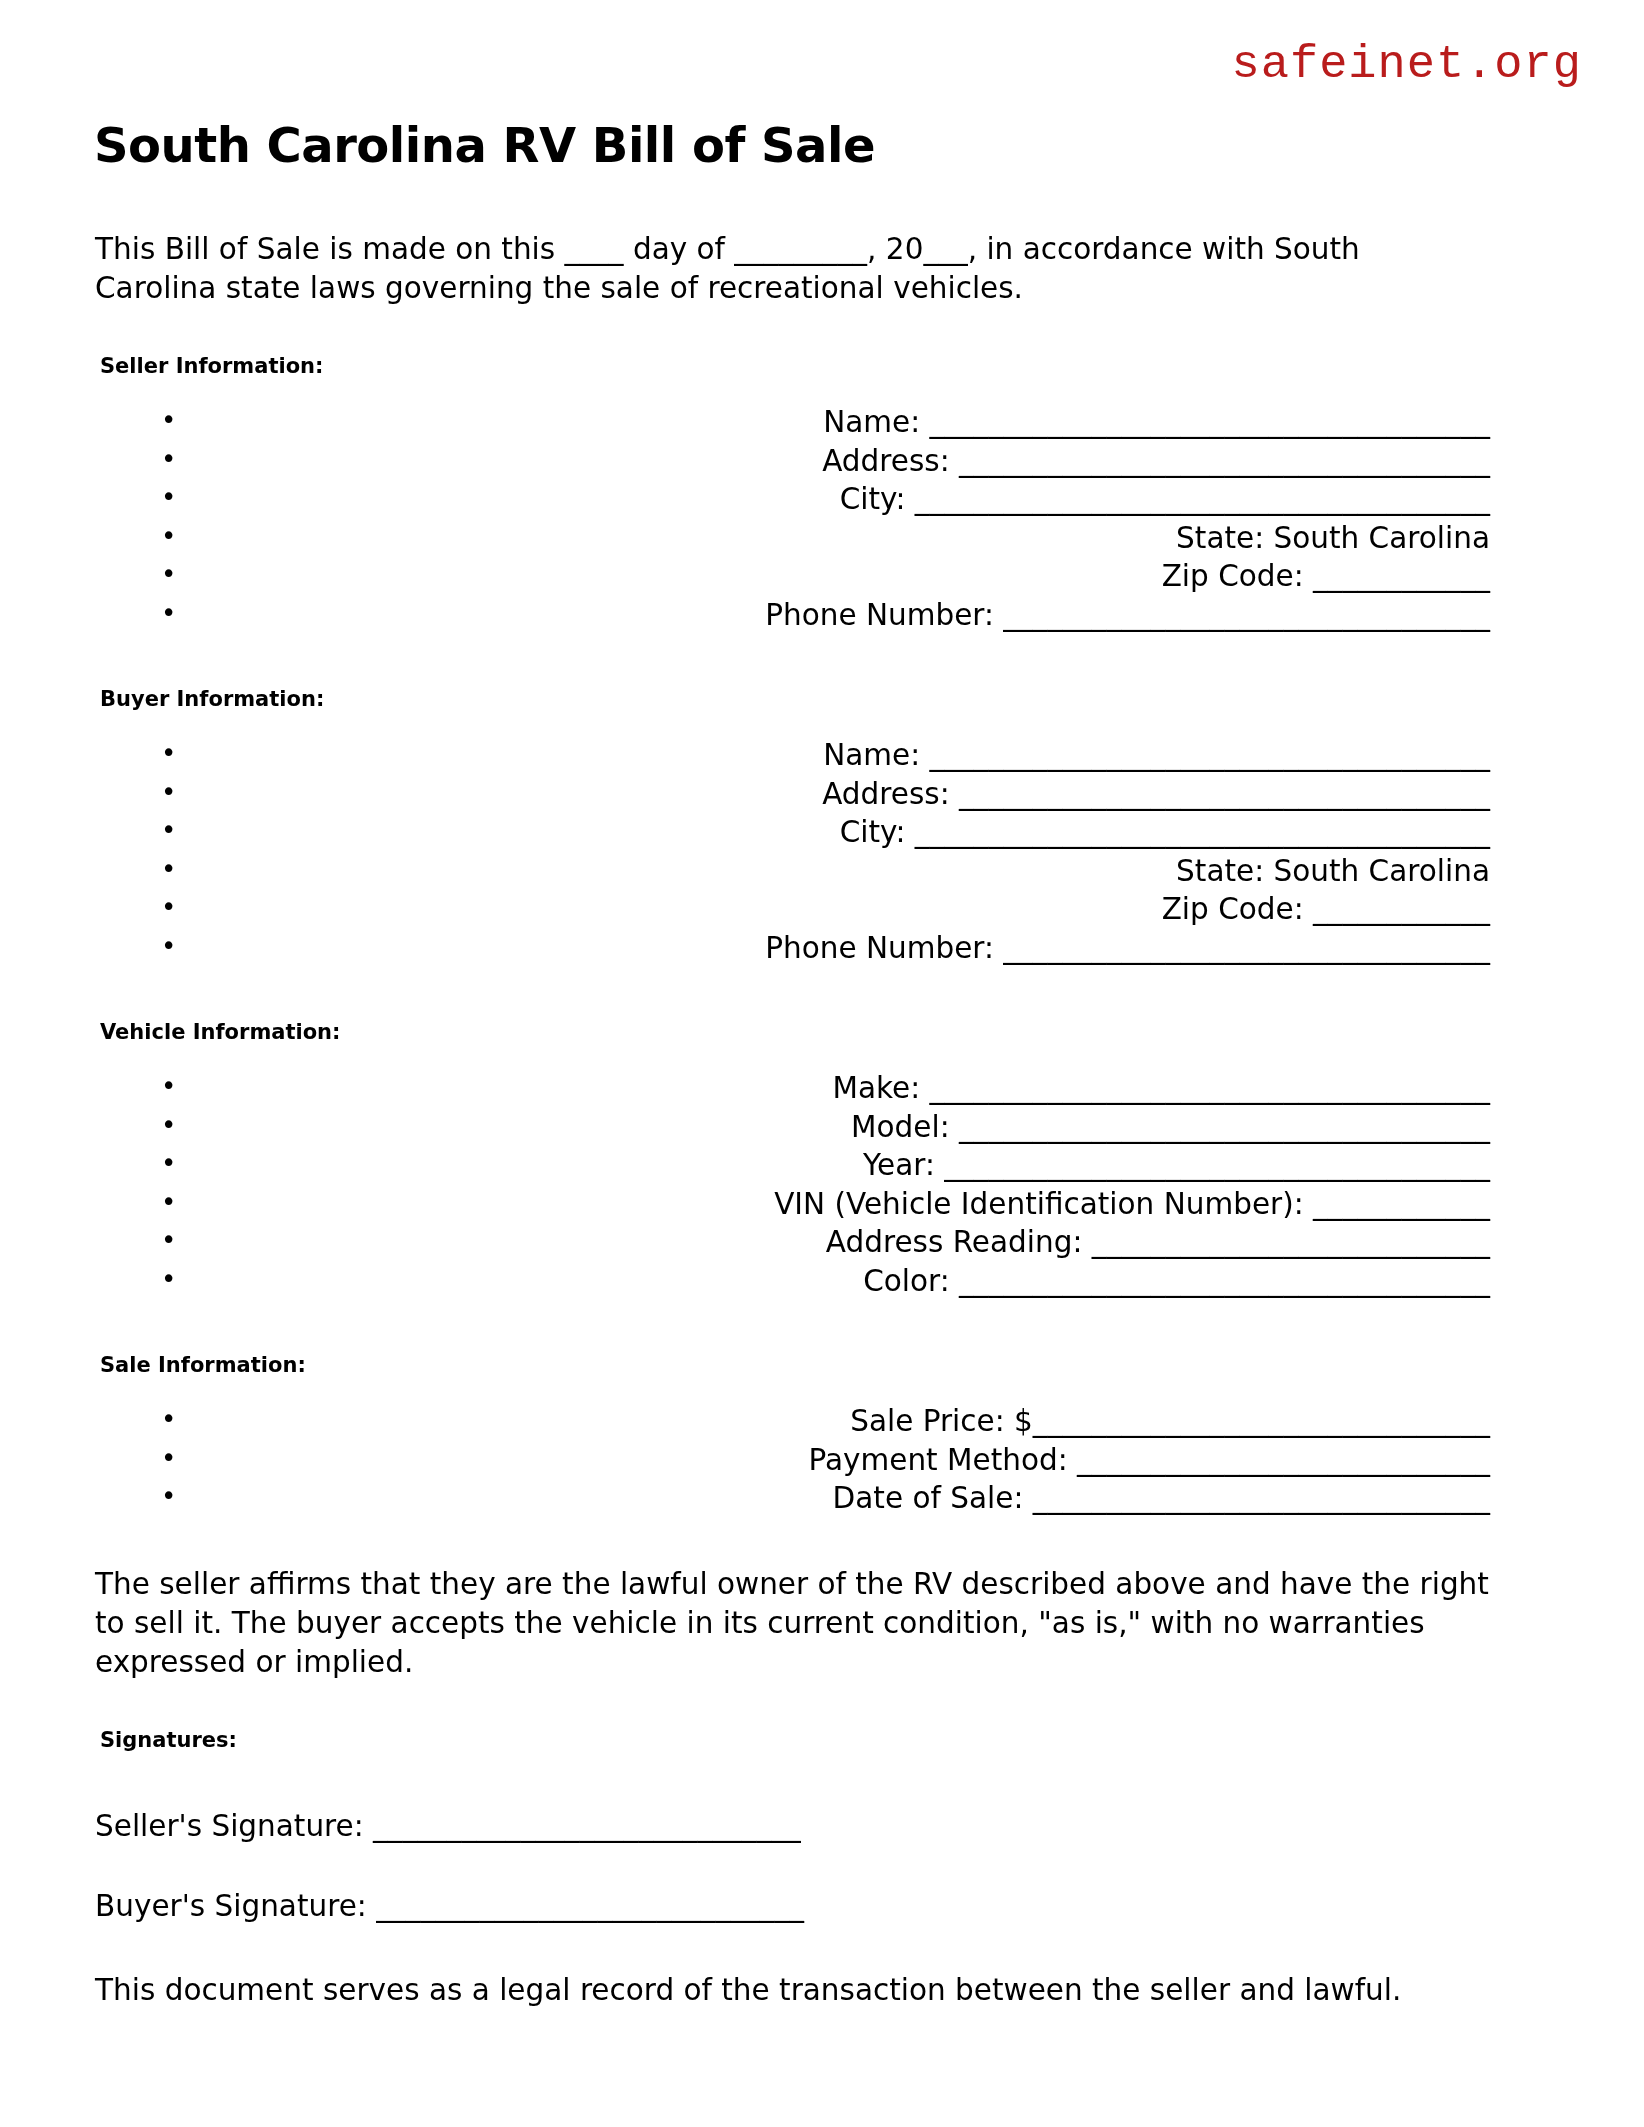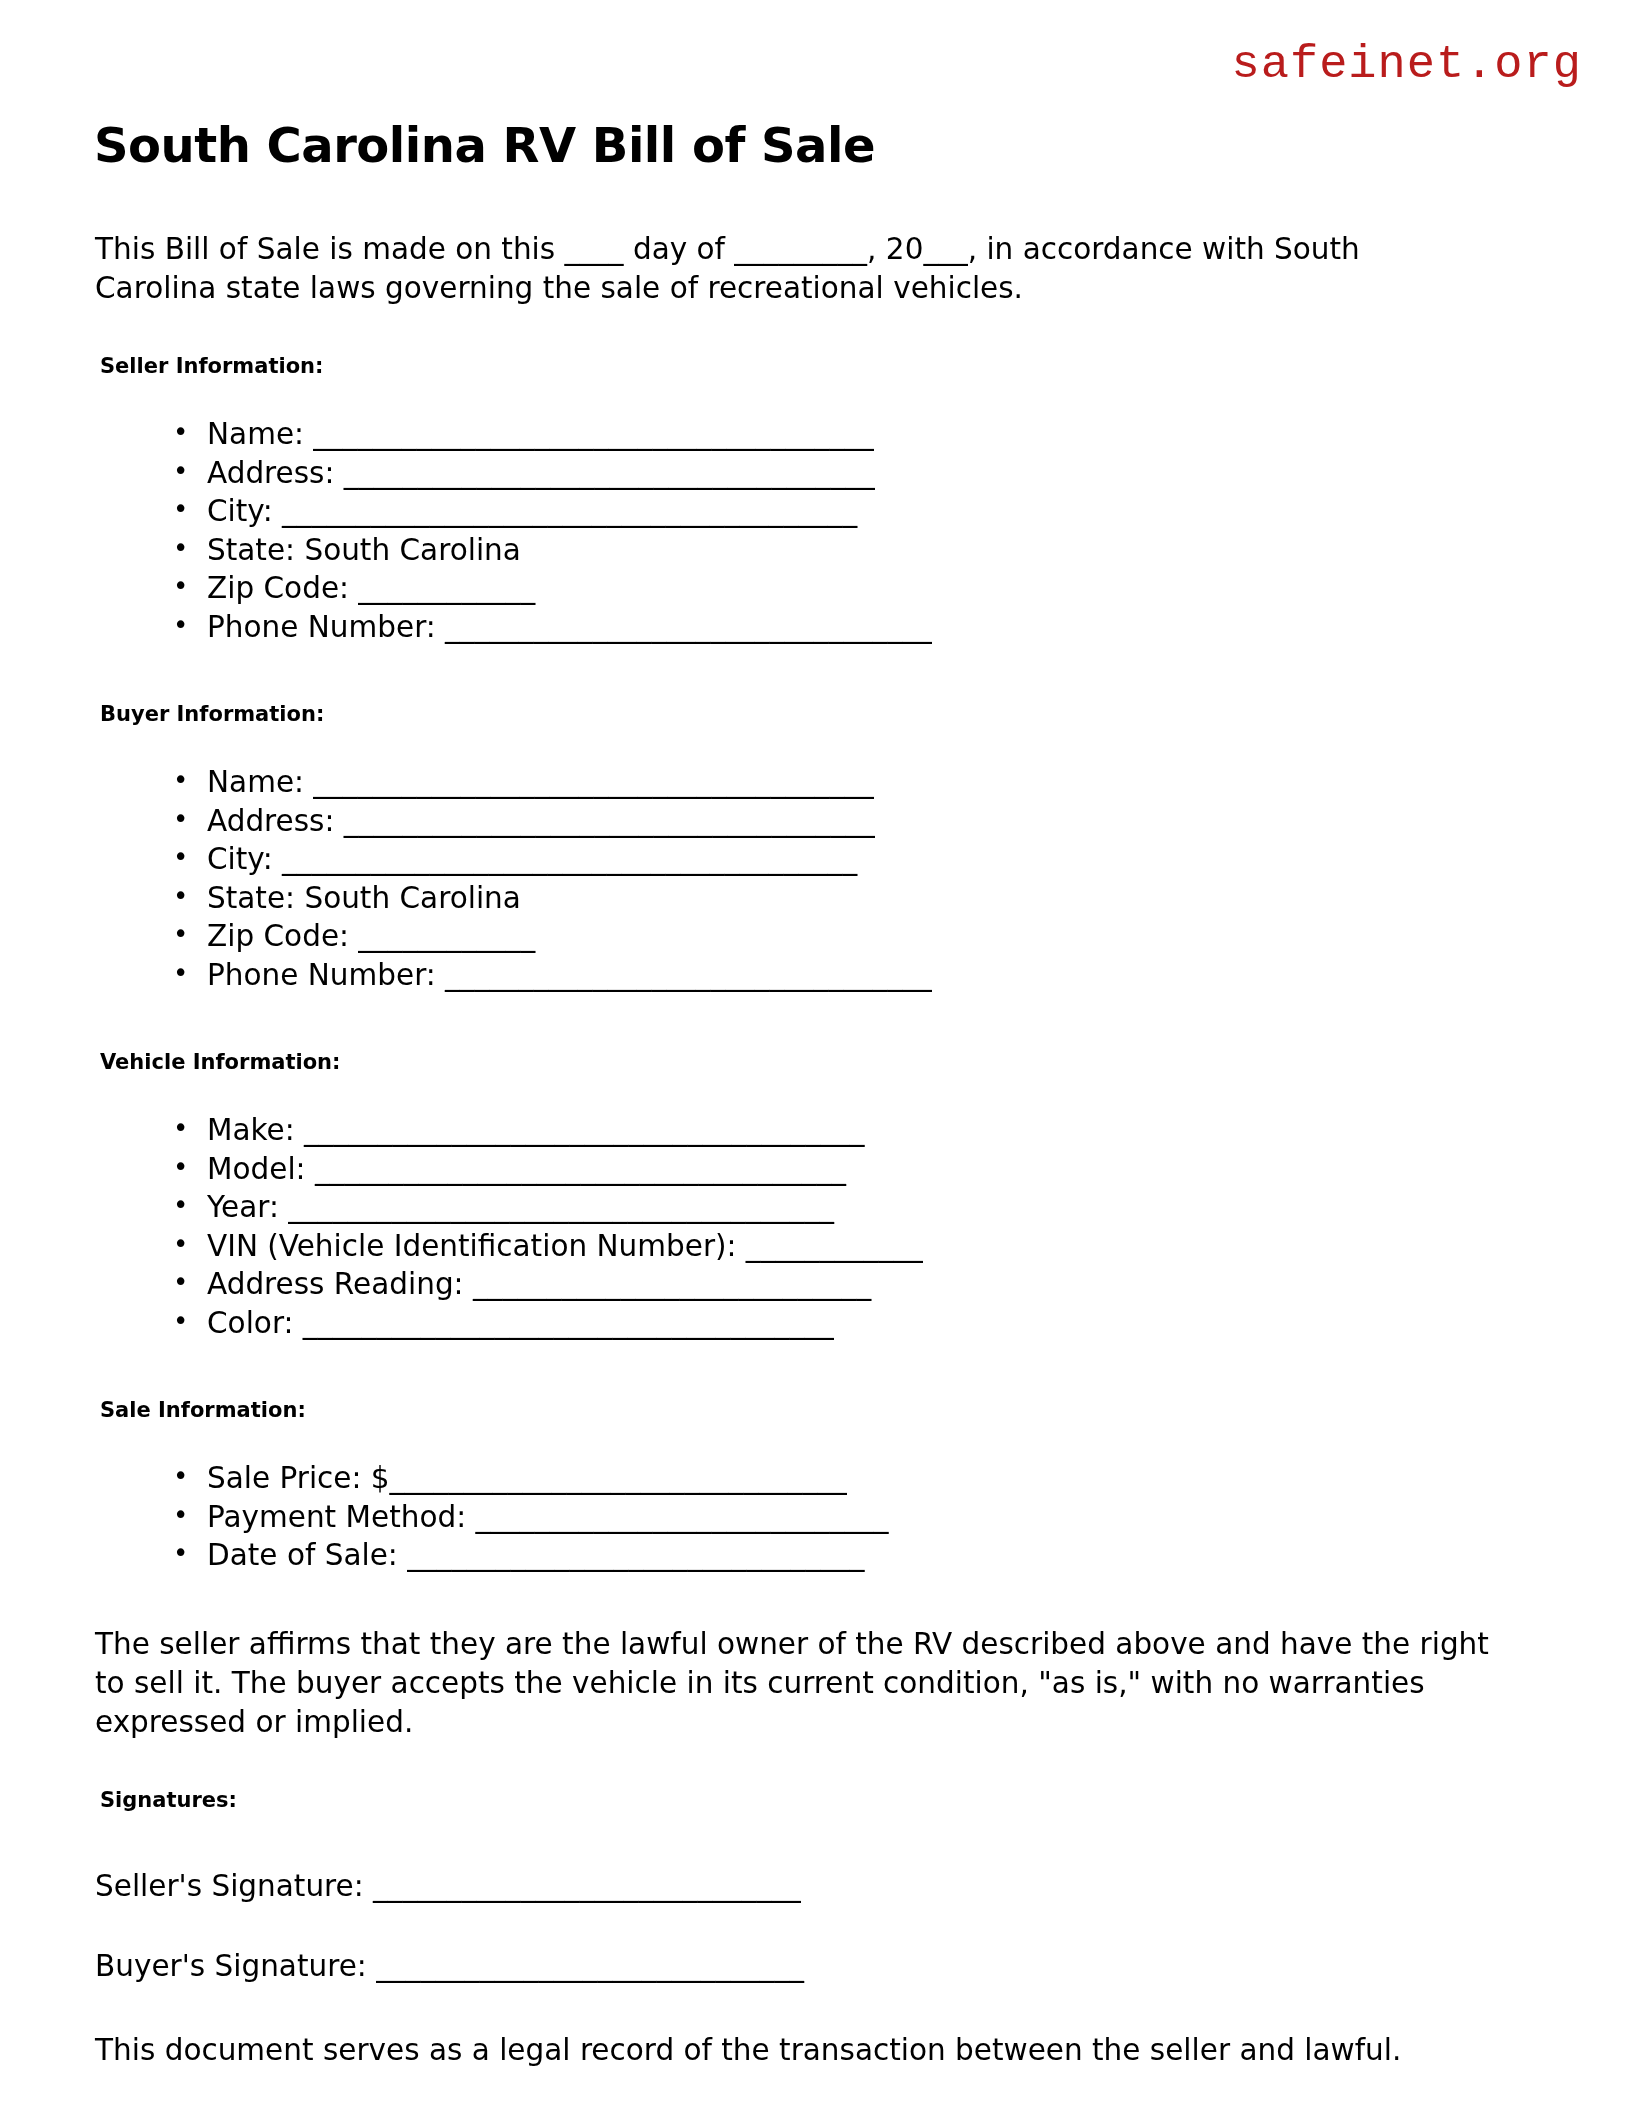--- a/index.html
+++ b/index.html
@@ -69,22 +69,23 @@
     font-weight: bold;
     margin: 5px;
     padding: 0;
     line-height: 1.33;
   }
   .gap-after-para { height: 40px; }
   .gap-after-head { height: 22px; }
   .gap-section { height: 42px; }
   ul.field-list {
     list-style: none;
-    margin: 12px;
+    margin: 0;
     padding: 0 0 0 66px;
+    text-align: right;
   }
   ul.field-list li {
     font-size: 29.5px;
     line-height: 1.0;
     padding: 0 0 0 34px;
     margin: 0 0 9px 0;
     position: relative;
     white-space: nowrap;
   }
   ul.field-list li:before {

